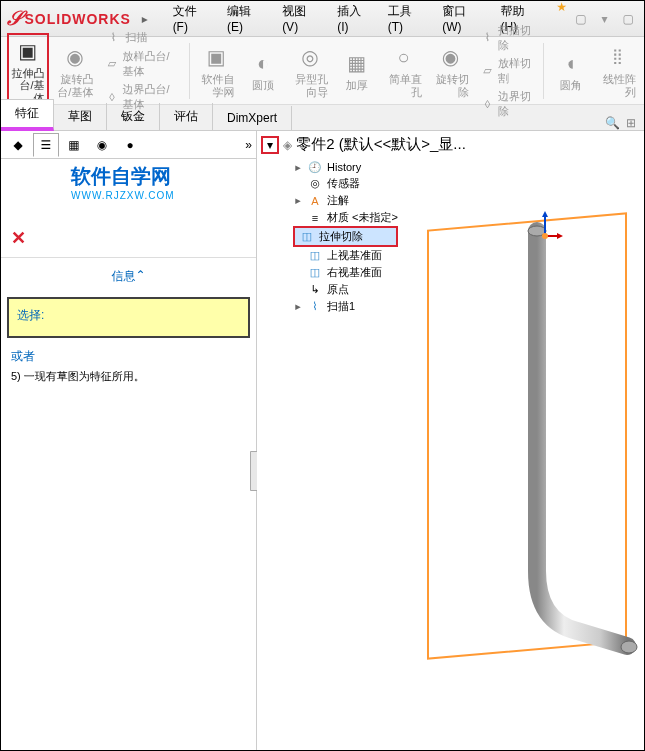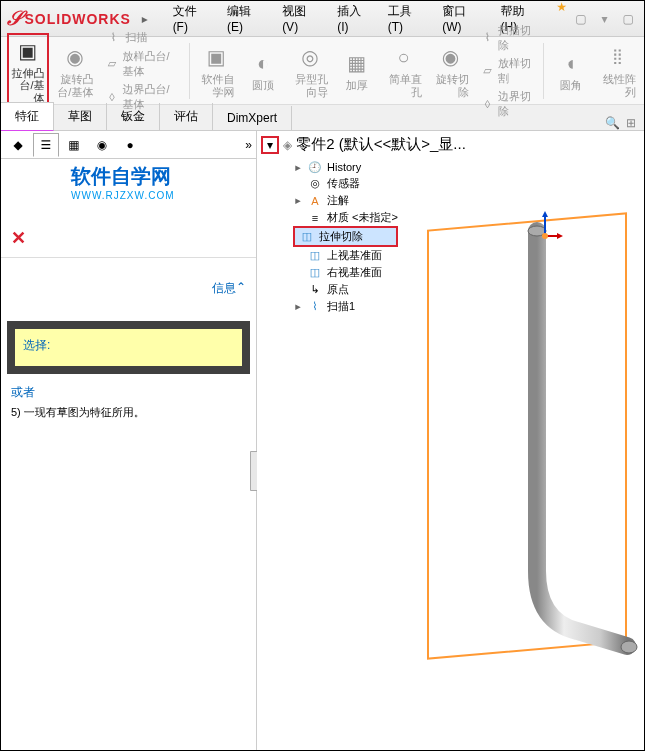--- a/index.html
+++ b/index.html
@@ -20,36 +20,36 @@
     .ribbon-btn-large.highlight { border: 2px solid #d92231; }
     .ribbon-icon { width: 28px; height: 28px; display: flex; align-items: center; justify-content: center; font-size: 20px; }
     .ribbon-label { font-size: 11px; text-align: right; line-height: 1.1; }
     .ribbon-stack { display: flex; flex-direction: column; gap: 1px; }
     .ribbon-btn-small { display: flex; align-items: center; gap: 4px; padding: 1px 4px; color: #999; font-size: 11px; }
     .ribbon-btn-small .sm-icon { width: 16px; height: 16px; display: flex; align-items: center; justify-content: center; }
     .ribbon-sep { width: 1px; height: 56px; background: #ddd; }
     
     .tabs { height: 26px; display: flex; background: #f0f0f0; border-bottom: 1px solid #ccc; align-items: flex-end; }
     .tab { padding: 5px 14px; border-right: 1px solid #ccc; cursor: pointer; }
-    .tab.active { background: #fff; border-top: 1px solid #ccc; border-bottom: 1px solid #d946ef; margin-bottom: -1px; }
+    .tab.active { background: #fff; border-top: 1px solid #ccc; border-bottom: 4px solid #d946ef; margin-bottom: -1px; }
     .tabs-right { margin-left: auto; display: flex; gap: 6px; padding-right: 8px; align-items: center; }
     
     .content { display: flex; height: calc(751px - 36px - 68px - 26px - 2px); position: relative; }
     
     .left-panel { width: 256px; border-right: 1px solid #ccc; display: flex; flex-direction: column; background: #fff; }
     .panel-tabs { height: 28px; display: flex; border-bottom: 1px solid #ccc; align-items: center; padding: 0 4px; gap: 2px; }
     .panel-tab { width: 26px; height: 24px; display: flex; align-items: center; justify-content: center; border: 1px solid transparent; }
     .panel-tab.active { background: #fff; border: 1px solid #aaa; border-bottom: 1px solid #fff; }
     .watermark { position: absolute; left: 70px; top: 32px; pointer-events: none; }
     .wm-main { font-size: 20px; font-weight: bold; color: #0066cc; text-shadow: 1px 1px 0 #fff, -1px -1px 0 #fff; }
     .wm-sub { font-size: 10px; color: #0099ee; letter-spacing: 1px; }
     
     .close-x { color: #d92231; font-size: 18px; font-weight: bold; padding: 8px 10px; }
-    .info-header { display: flex; justify-content: flex-end; padding: 22px 10px; color: #0066bb; border-top: 1px solid #ddd; }
-    .info-box { margin: 2px 6px; border: 8px solid #404040; background: #ffffaa; padding: 8px; }
+    .info-header { display: flex; justify-content: center; padding: 10px 10px; color: #0066bb; border-top: 1px solid #ddd; }
+    .info-box { margin: 2px 6px; border: 2px solid #404040; background: #ffffaa; padding: 8px; }
     .info-title { color: #0066bb; margin-bottom: 4px; }
     .info-text { font-size: 11px; line-height: 1.5; }
     .info-or { color: #0066bb; margin: 8px 10px 4px; }
     .info-text2 { margin: 0 10px 8px; font-size: 11px; }
     
     .drag-handle { position: absolute; left: 249px; top: 320px; width: 12px; height: 40px; background: #e8e8e8; border: 1px solid #aaa; border-radius: 0 4px 4px 0; }
     
     .viewport { flex: 1; position: relative; background: #fff; }
     .vp-toolbar { position: absolute; top: 4px; left: 4px; display: flex; align-items: center; gap: 4px; }
     .vp-dropdown-btn { width: 18px; height: 18px; border: 2px solid #d92231; display: flex; align-items: center; justify-content: center; }

